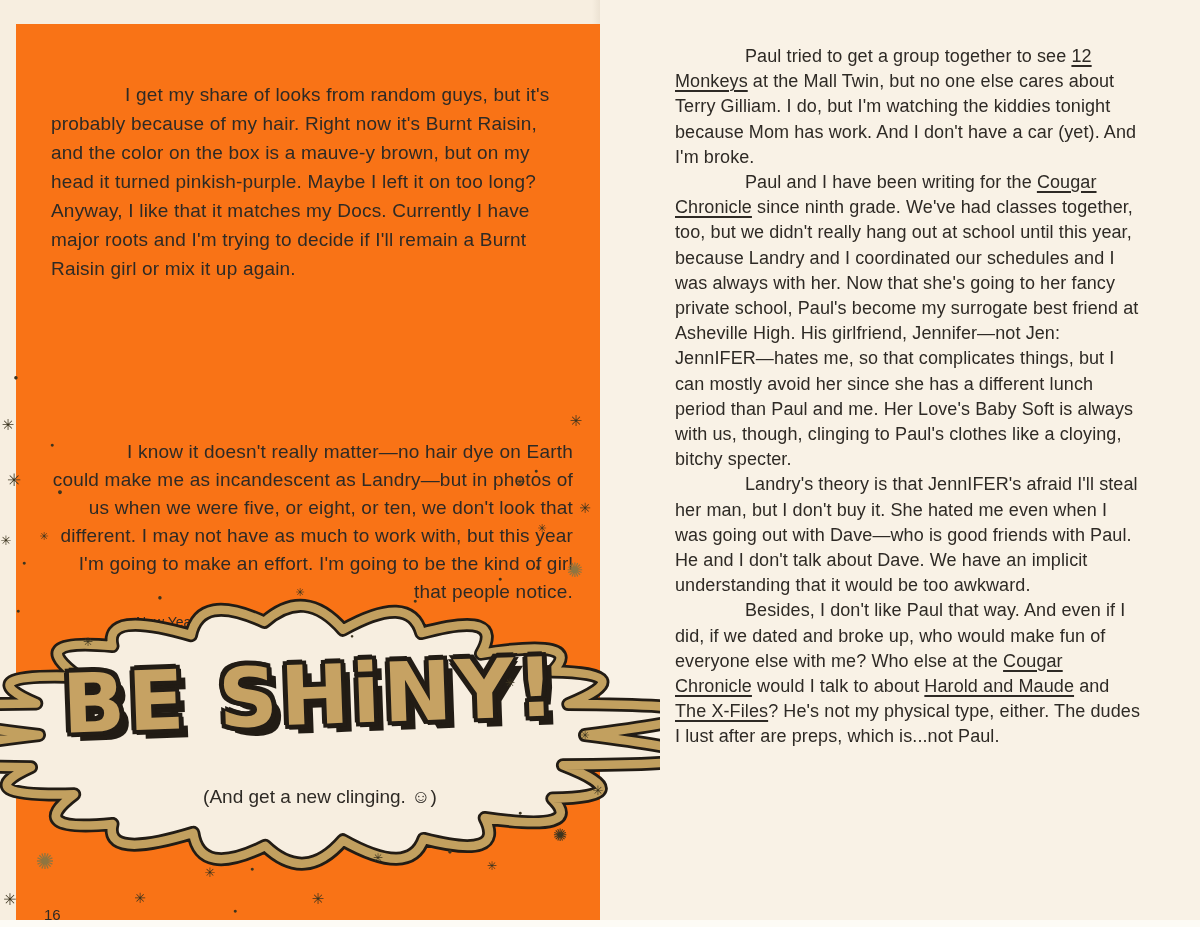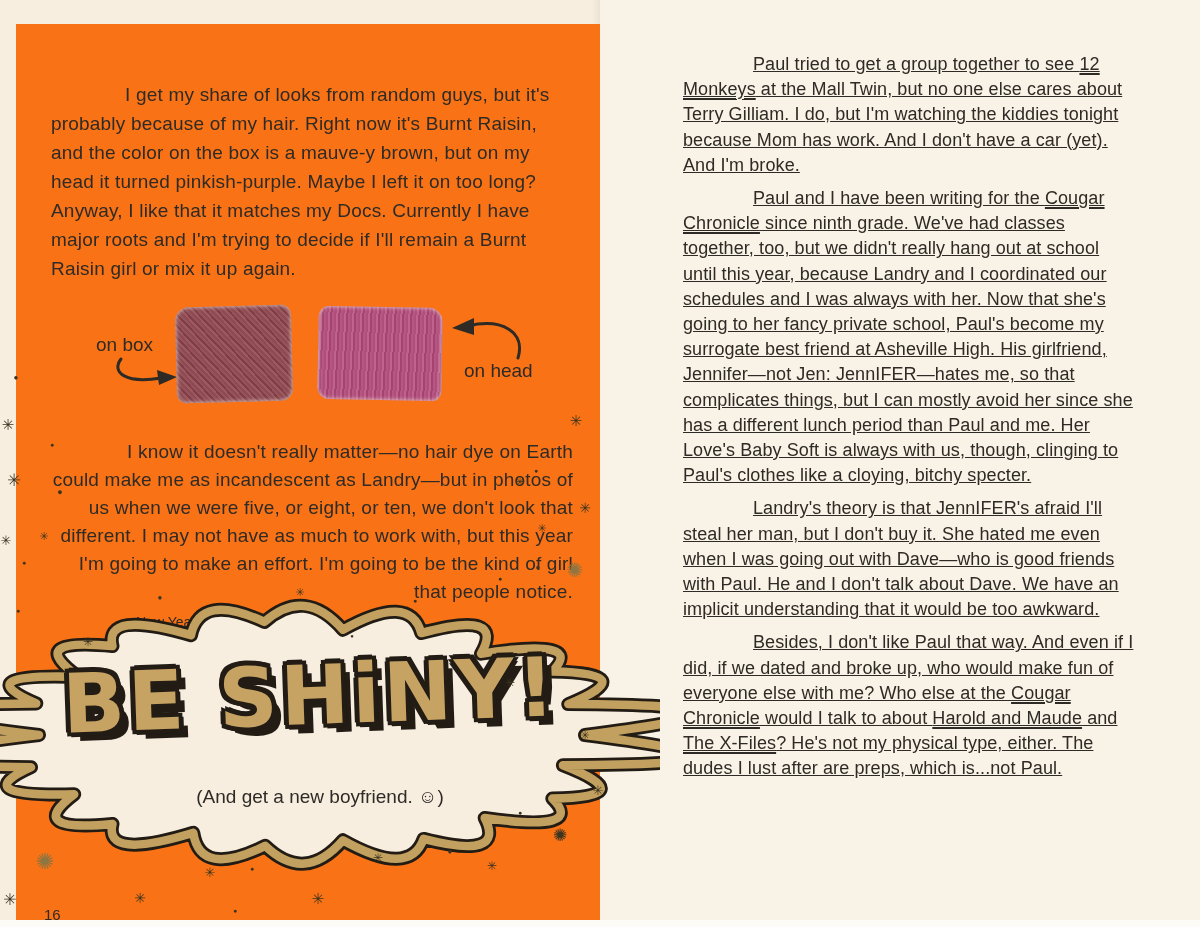--- a/index.html
+++ b/index.html
@@ -53,71 +53,57 @@
       -4px -4px 0 #221c15, 4px -4px 0 #221c15, -4px 4px 0 #221c15, 4px 4px 0 #221c15,
       -5px 0 0 #221c15, 5px 0 0 #221c15, 0 -5px 0 #221c15, 0 5px 0 #221c15,
       9px 9px 0 #221c15;}
   #burst-caption{position:absolute;left:150px;top:786px;width:340px;text-align:center;z-index:2;
     font-size:19px;}
 
   
   #diary{position:absolute;left:75px;top:44px;width:468px;}
   #date-header{font-family:"DejaVu Serif",serif;font-style:italic;font-weight:bold;
     font-size:24px;line-height:32px;text-align:right;margin:0 0 2px 0;}
-  .diary-para{margin:8px;text-indent:70px;font-size:18px;line-height:25.2px;letter-spacing:0.1px;text-decoration:underline;}
+  .diary-para{margin:0;text-indent:70px;font-size:18px;line-height:25.2px;letter-spacing:0.1px;}
   .u{text-decoration:underline;text-underline-offset:3px;text-decoration-thickness:1.5px;}
 
   
   .page-num{position:absolute;font-size:15px;z-index:5;}
   #page-num-left{left:28px;top:882px;}
   #page-num-right{left:1148px;top:882px;}
 
   .sparkle{position:absolute;transform:translate(-50%,-50%);z-index:3;line-height:1;
     user-select:none;pointer-events:none;}
 </style>
 </head>
 <body>
 
 <div id="gutter"></div>
 
 <div class="page" id="left-page">
 
   <p class="hand" id="para1">I get my share of looks from random guys, but it's probably because of my hair. Right now it's Burnt Raisin, and the color on the box is a mauve-y brown, but on my head it turned pinkish-purple. Maybe I left it on too long? Anyway, I like that it matches my Docs. Currently I have major roots and I'm trying to decide if I'll remain a Burnt Raisin girl or mix it up again.</p>
 
-  <div id="swatch-figure">
-    <span class="swatch-label" id="on-box-label">on box</span>
-    <svg class="arrow-svg" id="on-box-arrow" width="70" height="34" viewBox="0 0 70 34">
-      <path class="arrow-path" d="M10 3 C 0 16, 14 28, 50 22"></path>
-      <path class="arrow-head" d="M46 14 L66 21 L48 29 Z"></path>
-    </svg>
-    <div class="swatch" id="swatch-on-box"></div>
-    <div class="swatch" id="swatch-on-head"></div>
-    <svg class="arrow-svg" id="on-head-arrow" width="80" height="50" viewBox="0 0 80 50">
-      <path class="arrow-path" d="M72 44 C 80 18, 56 4, 22 12"></path>
-      <path class="arrow-head" d="M28 4 L6 14 L28 21 Z"></path>
-    </svg>
-    <span class="swatch-label" id="on-head-label">on head</span>
-  </div>
 
   <div id="para2-block">
     <p class="hand" id="para2">I know it doesn't really matter—no hair dye on Earth could make me as incandescent as Landry—but in photos of us when we were five, or eight, or ten, we don't look that different. I may not have as much to work with, but this year I'm going to make an effort. I'm going to be the kind of girl that people notice.</p>
     <div id="resolution-line">New Year's Resolution, 1996:</div>
   </div>
 
   <span class="page-num" id="page-num-left">16</span>
 </div>
 
 <div id="burst-wrap">
   <svg id="burst-svg" width="700" height="305" viewBox="0 0 700 305">
     <path id="burst-outline" fill="#f7eee0" stroke="#221c15" stroke-width="14" stroke-linejoin="round" d="M625.0 153.0 Q857.7 182.5 602.9 183.3 Q683.7 214.9 592.3 216.6 Q626.4 250.5 524.7 236.0 Q546.3 278.3 463.6 256.9 Q449.9 295.9 382.9 258.3 Q345.0 302.0 305.2 263.9 Q240.1 295.9 233.3 250.8 Q143.7 278.3 152.5 241.9 Q63.6 250.5 114.2 212.3 Q6.3 214.9 71.0 185.2 Q-167.7 182.5 79.0 153.0 Q-167.7 123.5 76.3 121.4 Q6.3 91.1 118.9 94.9 Q63.6 55.5 152.5 64.1 Q143.7 27.7 231.0 53.2 Q240.1 10.1 304.4 39.9 Q345.0 4.0 382.9 47.7 Q449.9 10.1 461.3 51.1 Q546.3 27.7 521.0 71.7 Q626.4 55.5 592.3 89.4 Q683.7 91.1 608.3 122.1 Q857.7 123.5 625.0 153.0 Z"></path>
     <path id="burst-gold" fill="none" stroke="#c2a05f" stroke-width="8.5" stroke-linejoin="round" d="M625.0 153.0 Q857.7 182.5 602.9 183.3 Q683.7 214.9 592.3 216.6 Q626.4 250.5 524.7 236.0 Q546.3 278.3 463.6 256.9 Q449.9 295.9 382.9 258.3 Q345.0 302.0 305.2 263.9 Q240.1 295.9 233.3 250.8 Q143.7 278.3 152.5 241.9 Q63.6 250.5 114.2 212.3 Q6.3 214.9 71.0 185.2 Q-167.7 182.5 79.0 153.0 Q-167.7 123.5 76.3 121.4 Q6.3 91.1 118.9 94.9 Q63.6 55.5 152.5 64.1 Q143.7 27.7 231.0 53.2 Q240.1 10.1 304.4 39.9 Q345.0 4.0 382.9 47.7 Q449.9 10.1 461.3 51.1 Q546.3 27.7 521.0 71.7 Q626.4 55.5 592.3 89.4 Q683.7 91.1 608.3 122.1 Q857.7 123.5 625.0 153.0 Z"></path>
   </svg>
 </div>
 <div id="burst-text">BE SHiNY!</div>
-<div id="burst-caption">(And get a new boyfriend. ☺)</div>
+<div id="burst-caption">(And get a new clinging. ☺)</div>
 
 <div class="page" id="right-page">
   <div id="diary">
     <p class="diary-para"><span>Paul tried to get a group together to see </span><span class="u">12 Monkeys</span><span> at the Mall Twin, but no one else cares about Terry Gilliam. I do, but I'm watching the kiddies tonight because Mom has work. And I don't have a car (yet). And I'm broke.</span></p>
     <p class="diary-para"><span>Paul and I have been writing for the </span><span class="u">Cougar Chronicle</span><span> since ninth grade. We've had classes together, too, but we didn't really hang out at school until this year, because Landry and I coordinated our schedules and I was always with her. Now that she's going to her fancy private school, Paul's become my surrogate best friend at Asheville High. His girlfriend, Jennifer—not Jen: JennIFER—hates me, so that complicates things, but I can mostly avoid her since she has a different lunch period than Paul and me. Her Love's Baby Soft is always with us, though, clinging to Paul's clothes like a cloying, bitchy specter.</span></p>
     <p class="diary-para"><span>Landry's theory is that JennIFER's afraid I'll steal her man, but I don't buy it. She hated me even when I was going out with Dave—who is good friends with Paul. He and I don't talk about Dave. We have an implicit understanding that it would be too awkward.</span></p>
     <p class="diary-para"><span>Besides, I don't like Paul that way. And even if I did, if we dated and broke up, who would make fun of everyone else with me? Who else at the </span><span class="u">Cougar Chronicle</span><span> would I talk to about </span><span class="u">Harold and Maude</span><span> and </span><span class="u">The X-Files</span><span>? He's not my physical type, either. The dudes I lust after are preps, which is...not Paul.</span></p>
   </div>
   <span class="page-num" id="page-num-right" style="left:548px;margin-top:48px;">17</span>
 </div>

